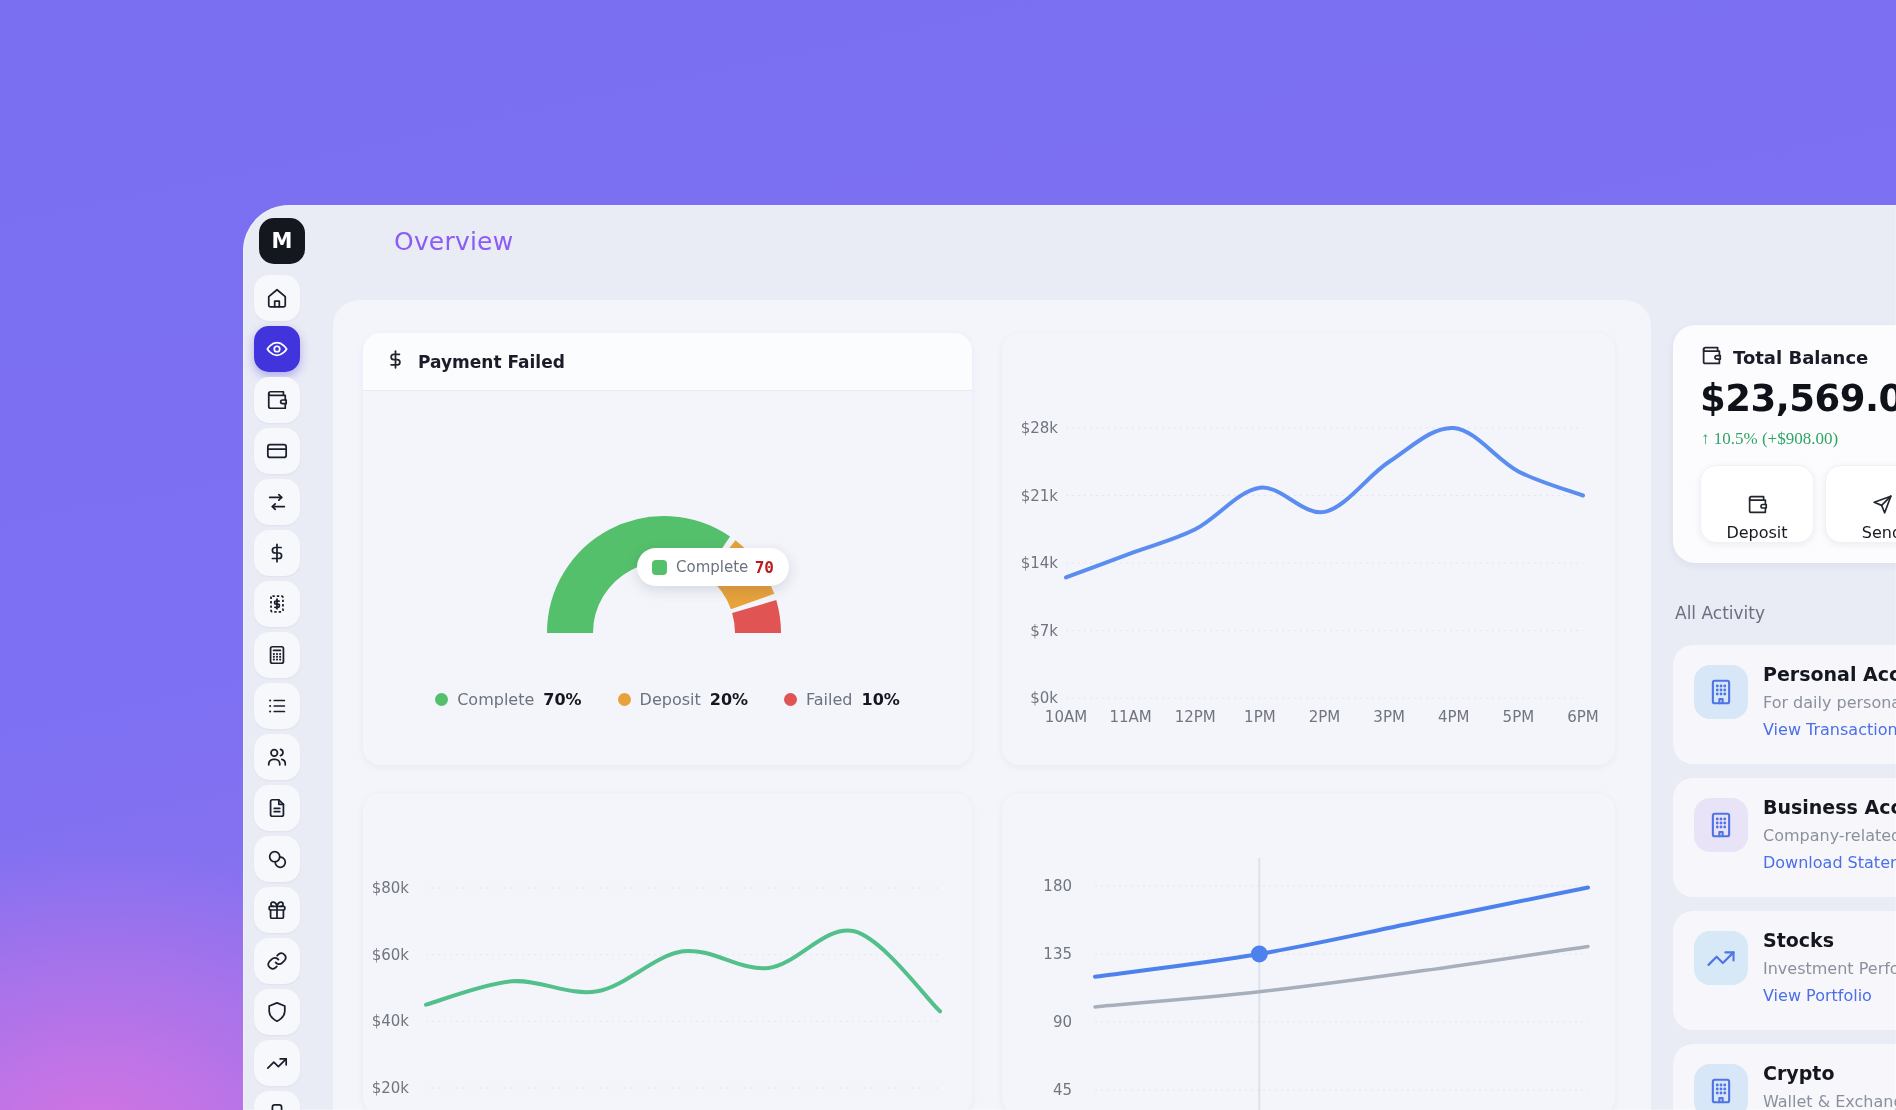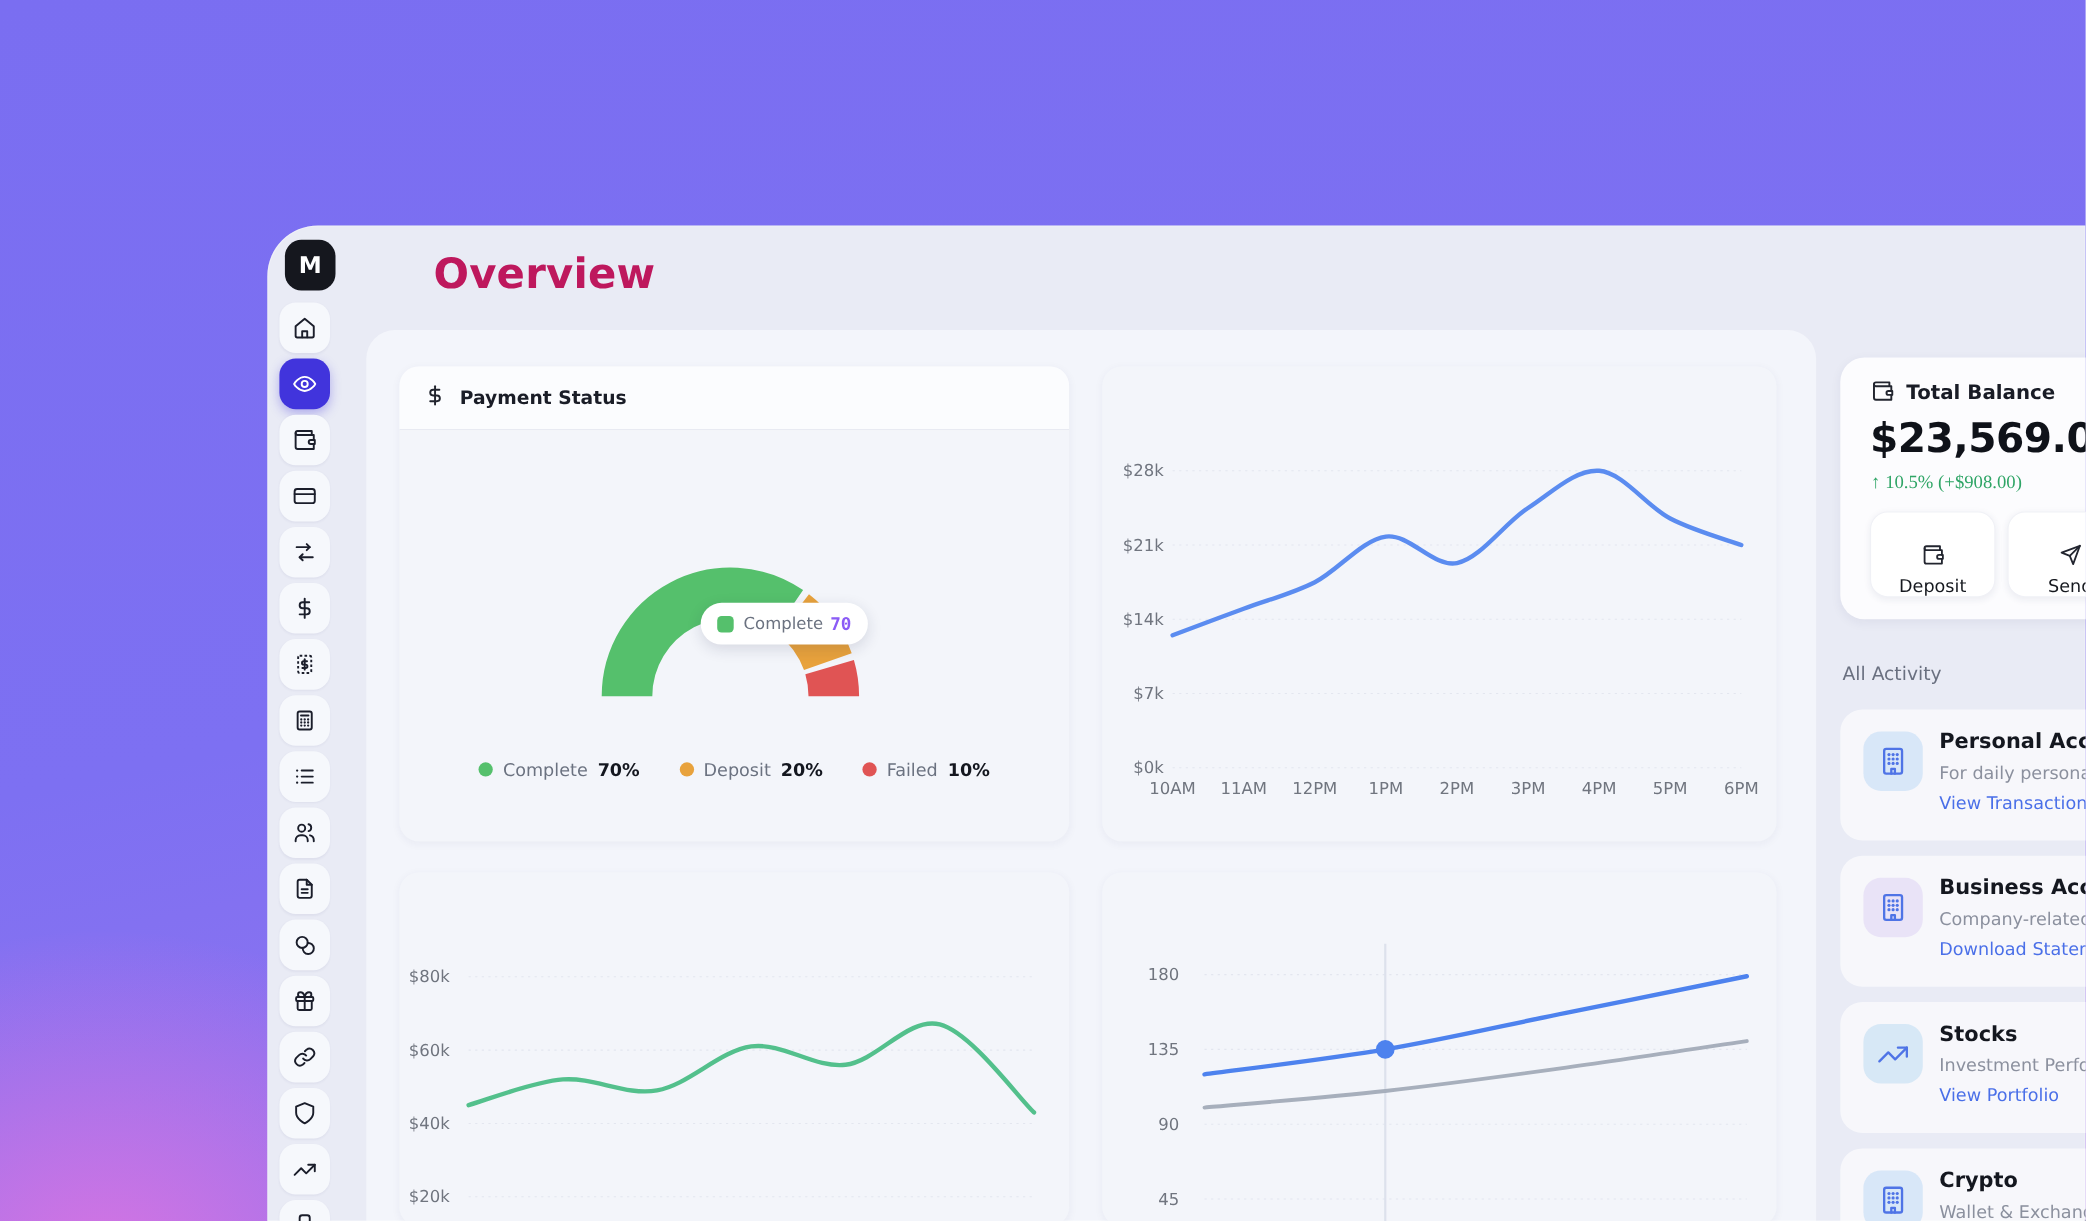--- a/index.html
+++ b/index.html
@@ -15,21 +15,21 @@
     background:#e9ebf5;border-top-left-radius:46px;
     box-shadow:0 0 0 1px rgba(255,255,255,.30) inset;
   }
   .logo{
     position:absolute;left:16px;top:13px;width:46px;height:46px;border-radius:15px;
     background:#15171e;color:#fff;display:flex;align-items:center;justify-content:center;
     font-size:21px;font-weight:800;
   }
   .page-title{
     position:absolute;left:151px;top:22px;margin:0;
-    font-size:38px;font-weight:700;color:#be185d;letter-spacing:.2px;
+    font-size:25px;font-weight:400;color:#8b5cf6;letter-spacing:.2px;
   }
   
   .sidebar{position:absolute;left:11px;top:70px;width:46px;}
   .sb-btn{
     position:absolute;left:0;width:46px;height:46px;border-radius:15px;
     background:#f6f8fc;display:flex;align-items:center;justify-content:center;
     color:#1b1e2b;box-shadow:0 1px 2px rgba(30,40,90,.05);cursor:pointer;
   }
   .sb-btn.active{background:#4134dc;color:#fff;box-shadow:0 4px 10px rgba(65,52,220,.35);}
   
@@ -54,21 +54,21 @@
   .chart-svg{position:absolute;left:0;top:57px;}
   text.tick{fill:#70757f;font-size:15px;font-family:"DejaVu Sans","Liberation Sans",sans-serif;}
   
   .gauge-tip{
     position:absolute;left:274px;top:215px;width:152px;height:38px;border-radius:19px;
     background:#fff;box-shadow:0 4px 14px rgba(25,32,70,.14);
     display:flex;align-items:center;padding:0 15px;box-sizing:border-box;z-index:3;
   }
   .gauge-tip .sq{width:15px;height:15px;border-radius:4px;}
   .gauge-tip .lbl{font-size:15px;color:#6b7280;margin-left:9px;}
-  .gauge-tip .val{margin-left:auto;font-family:"DejaVu Sans Mono","Liberation Mono",monospace;font-size:16px;font-weight:700;color:#8b5cf6;}
+  .gauge-tip .val{margin-left:auto;font-family:"DejaVu Sans Mono","Liberation Mono",monospace;font-size:16px;font-weight:700;color:#b91c1c;}
   
   .legend{
     position:absolute;left:0;top:357px;width:609px;display:flex;justify-content:center;gap:36px;align-items:center;
   }
   .lg-item{display:flex;align-items:center;gap:9px;}
   .lg-dot{width:13px;height:13px;border-radius:50%;}
   .lg-lbl{font-size:16px;color:#6b7280;}
   .lg-val{font-size:16px;font-weight:700;color:#14171f;}
   
   .balance-card{
@@ -235,21 +235,21 @@
     </nav>
 
   <div class="surface"></div>
 
   <section class="card" id="card-payment">
     <div class="card-head">
       <span><svg width="21" height="21" viewBox="0 0 24 24" fill="none">
             <path d="M12 2.5v19" stroke="currentColor" stroke-width="2" stroke-linecap="round" stroke-linejoin="round"></path>
             <path d="M16.5 6H10a3 3 0 0 0 0 6h4a3 3 0 0 1 0 6H7" stroke="currentColor" stroke-width="2" stroke-linecap="round" stroke-linejoin="round"></path>
           </svg></span>
-      <span class="ttl">Payment Status</span>
+      <span class="ttl">Payment Failed</span>
     </div>
     <svg class="chart-svg" id="g-gauge" width="609" height="380" viewBox="0 0 609 380">
         <path d="M207.0,243.0A94,94 0 0 1 354.1,165.4" stroke="#55c06c" stroke-width="46" fill="none" stroke-linecap="butt"></path>
         <path d="M358.4,168.5A94,94 0 0 1 389.6,211.5" stroke="#e8a23c" stroke-width="46" fill="none" stroke-linecap="butt"></path>
         <path d="M391.2,216.5A94,94 0 0 1 395.0,243.0" stroke="#e05454" stroke-width="46" fill="none" stroke-linecap="butt"></path>
       </svg>
     <div class="gauge-tip">
       <span class="sq" style="background: rgb(85, 192, 108);"></span>
       <span class="lbl">Complete</span>
       <span class="val">70</span>

